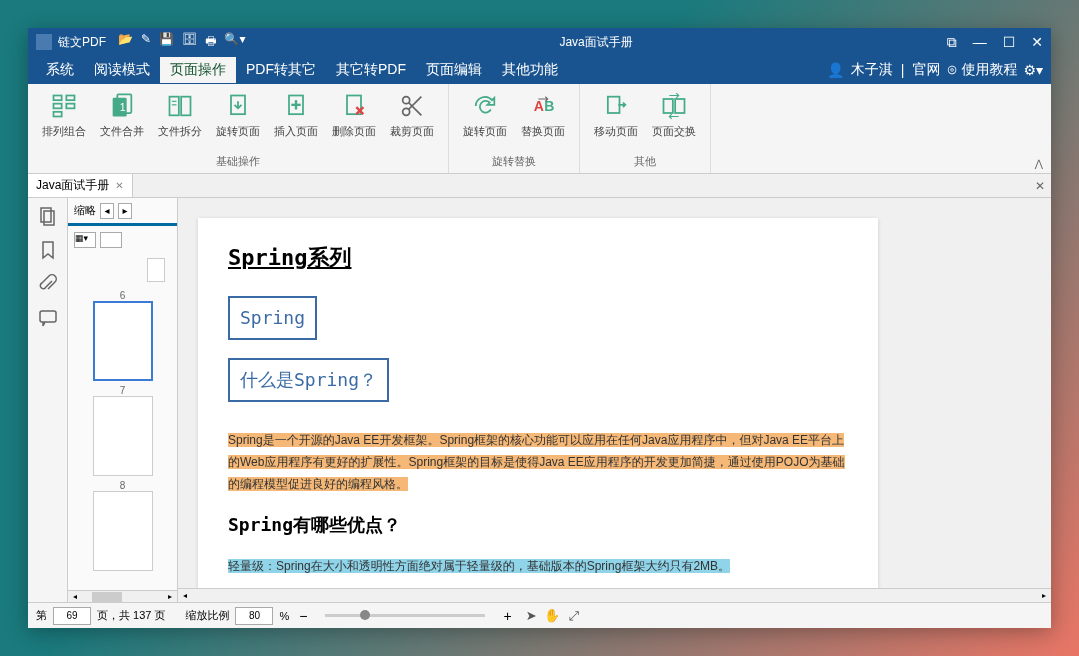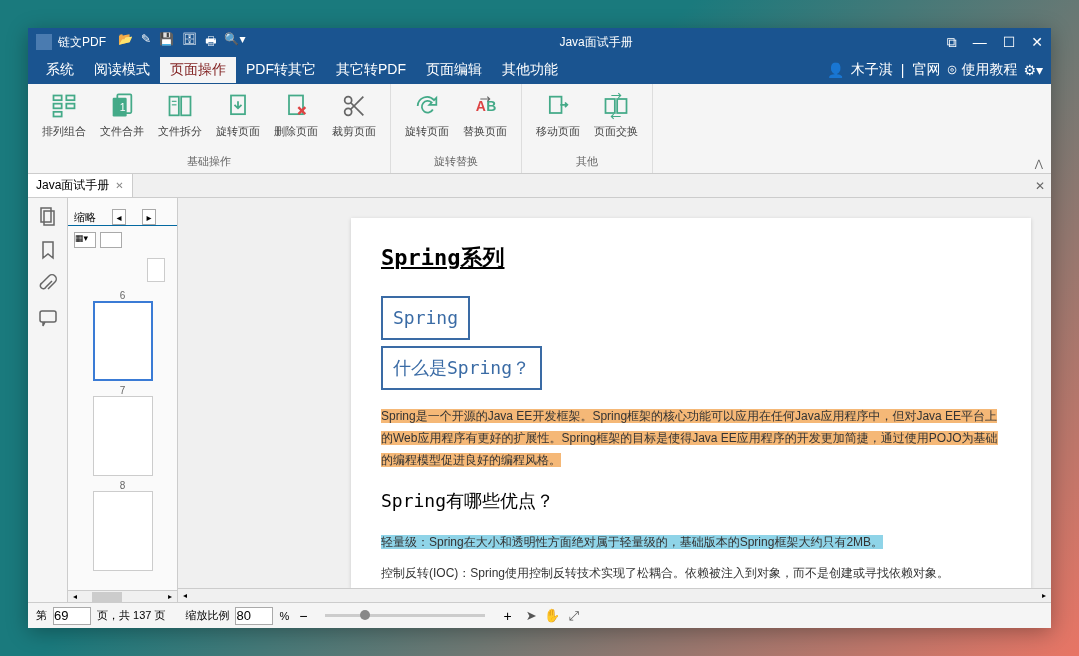--- a/index.html
+++ b/index.html
@@ -8,65 +8,65 @@
 .titlebar{background:#1a5490;color:#fff;height:28px;display:flex;align-items:center;padding:0 8px;font-size:12px}
 .titlebar .app-icon{width:16px;height:16px;background:#4a7bb0;margin-right:6px}
 .titlebar .app-name{margin-right:8px}
 .titlebar .qt{display:flex;gap:8px;margin-left:4px}
 .titlebar .qt span{cursor:pointer}
 .titlebar .title{flex:1;text-align:center}
 .titlebar .wc{display:flex;gap:16px;font-size:14px}
 .titlebar .wc span{cursor:pointer}
 .menubar{background:#1a5490;color:#fff;height:28px;display:flex;align-items:center;padding:0 8px;font-size:14px}
 .menubar .menu-item{padding:4px 10px;cursor:pointer}
-.menubar .menu-item.active{background:#f5f5f5;color:#7f1d1d}
+.menubar .menu-item.active{background:#f5f5f5;color:#14532d}
 .menubar .right{margin-left:auto;display:flex;align-items:center;gap:6px}
 .menubar .right span{cursor:pointer}
 .ribbon{background:#f5f5f5;height:90px;display:flex;border-bottom:1px solid #ccc;position:relative}
 .ribbon-group{display:flex;flex-direction:column;padding:4px 8px 2px;border-right:1px solid #ddd}
 .ribbon-group .tools{display:flex;gap:2px;flex:1}
 .ribbon-group .label{text-align:center;font-size:11px;color:#666;padding:2px 0}
 .tool{display:flex;flex-direction:column;align-items:center;padding:4px 6px;cursor:pointer;font-size:11px;color:#444;gap:4px}
 .tool .icon{width:28px;height:28px;display:flex;align-items:center;justify-content:center}
 .ribbon .collapse{position:absolute;right:8px;bottom:4px;font-size:10px;color:#666;cursor:pointer}
 .tabbar{background:#f0f0f0;height:24px;display:flex;align-items:center;border-bottom:1px solid #ccc;font-size:12px;position:relative}
 .tab{background:#fff;padding:3px 8px;display:flex;align-items:center;gap:6px;border-right:1px solid #ccc}
 .tab .close{color:#888;cursor:pointer;font-size:10px}
 .tabbar .tab-close{position:absolute;right:6px;color:#666;cursor:pointer}
 .content{flex:1;display:flex;overflow:hidden}
 .sidebar{width:40px;background:#f5f5f5;border-right:1px solid #ccc;display:flex;flex-direction:column;align-items:center;padding-top:8px;gap:14px}
 .sidebar .sb-icon{width:20px;height:20px;cursor:pointer;color:#666;display:flex;align-items:center;justify-content:center;font-size:16px}
 .thumbs{width:110px;background:#fafafa;border-right:1px solid #ccc;display:flex;flex-direction:column}
-.thumbs-head{height:28px;display:flex;align-items:flex-end;padding:0 6px;font-size:11px;gap:16px;border-bottom:1px solid #0369a1}
+.thumbs-head{height:28px;display:flex;align-items:center;padding:0 6px;font-size:11px;gap:4px;border-bottom:3px solid #0369a1}
 .thumbs-head .nav{width:14px;height:16px;border:1px solid #aaa;background:#fff;cursor:pointer;display:flex;align-items:center;justify-content:center;font-size:10px}
 .thumbs-body{flex:1;overflow:hidden;padding:4px;position:relative}
 .thumb-opts{display:flex;gap:4px;padding:2px;margin-bottom:8px}
 .thumb-opts .combo{width:22px;height:16px;border:1px solid #aaa;background:#fff;cursor:pointer;font-size:9px}
 .thumb-page{margin:4px auto;text-align:center}
 .thumb-page .pg{width:60px;height:80px;background:#fff;border:1px solid #ccc;margin:0 auto}
 .thumb-page .pg.sel{border:2px solid #3a7bd5}
 .thumb-page .num{font-size:10px;color:#666;margin-top:2px}
 .thumb-scroll{height:12px;background:#f0f0f0;border-top:1px solid #ccc;display:flex}
 .thumb-scroll .arrow{width:14px;display:flex;align-items:center;justify-content:center;font-size:8px;cursor:pointer}
 .thumb-scroll .track{flex:1;position:relative}
 .thumb-scroll .handle{position:absolute;left:10px;width:30px;height:10px;top:1px;background:#ccc;cursor:pointer}
 .doc{flex:1;background:#f0f0f0;display:flex;flex-direction:column;overflow:hidden}
-.doc-scroll{flex:1;overflow:hidden;display:flex;justify-content:flex-end;padding:20px 20px 0}
+.doc-scroll{flex:1;overflow:hidden;display:flex;justify-content:flex-start;padding:20px 20px 0}
 .page{background:#fff;width:680px;padding:20px 30px;box-shadow:0 1px 4px rgba(0,0,0,.15);font-size:13px;line-height:1.8}
 .page h1{font-size:22px;font-weight:bold;text-decoration:underline;margin-bottom:18px;font-family:monospace}
-.page .box{border:2px solid #3a6ba5;display:inline-block;padding:4px 10px;font-size:18px;font-family:monospace;color:#3a6ba5;margin-bottom:6px}
+.page .box{border:2px solid #3a6ba5;display:inline-block;padding:4px 10px;font-size:18px;font-family:monospace;color:#3a6ba5;margin-bottom:18px}
 .page .hl-orange{background:#f5b877;display:inline}
 .page .hl-blue{background:#8fd4e8;display:inline}
-.page h2{font-size:18px;font-family:monospace;margin:14px 0;font-weight:normal}
+.page h2{font-size:18px;font-family:monospace;margin:14px 0;font-weight:bold}
 .page p{margin:10px 0;font-size:12px;color:#333}
 .doc-hscroll{height:14px;background:#f0f0f0;border-top:1px solid #ccc;display:flex}
 .doc-hscroll .arrow{width:14px;display:flex;align-items:center;justify-content:center;font-size:8px;cursor:pointer}
 .doc-hscroll .track{flex:1}
 .statusbar{height:26px;background:#f5f5f5;border-top:1px solid #ccc;display:flex;align-items:center;padding:0 8px;font-size:11px;gap:6px}
-.statusbar input{width:38px;height:18px;border:1px solid #aaa;font-size:13px}
+.statusbar input{width:38px;height:18px;border:1px solid #aaa;text-align:center;font-size:10px}
 .statusbar .slider{width:160px;height:3px;background:#ccc;position:relative;margin:0 8px}
 .statusbar .slider .handle{position:absolute;left:35px;top:-4px;width:10px;height:10px;background:#888;border-radius:50%;cursor:pointer}
 .statusbar .zoom-btn{cursor:pointer;padding:0 4px;font-size:14px}
 .statusbar .view-icons{display:flex;gap:8px;margin-left:4px}
 .statusbar .view-icons span{cursor:pointer;font-size:13px;color:#555}
 svg{width:100%;height:100%}
 </style>
 </head>
 <body>
 
@@ -152,20 +152,30 @@
                 <rect x="6" y="3" width="12" height="16" fill="none" stroke="#4a8" stroke-width="1.5"></rect>
                 <path d="M12 8v6m-3-3l3 3 3-3" fill="none" stroke="#4a8" stroke-width="1.5"></path>
               </svg>
             </div>
             <span>旋转页面</span>
           </div>
         <div class="tool">
             <div class="icon">
               <svg viewBox="0 0 24 24">
                 <rect x="6" y="3" width="12" height="16" fill="none" stroke="#4a8" stroke-width="1.5"></rect>
+                <line x1="12" y1="7" x2="12" y2="15" stroke="#4a8" stroke-width="2"></line>
+                <line x1="8" y1="11" x2="16" y2="11" stroke="#4a8" stroke-width="2"></line>
+              </svg>
+            </div>
+            <span>插入页面</span>
+          </div>
+        <div class="tool">
+            <div class="icon">
+              <svg viewBox="0 0 24 24">
+                <rect x="6" y="3" width="12" height="16" fill="none" stroke="#4a8" stroke-width="1.5"></rect>
                 <line x1="14" y1="13" x2="20" y2="19" stroke="#d44" stroke-width="2"></line>
                 <line x1="20" y1="13" x2="14" y2="19" stroke="#d44" stroke-width="2"></line>
               </svg>
             </div>
             <span>删除页面</span>
           </div>
         <div class="tool">
             <div class="icon">
               <svg viewBox="0 0 24 24">
                 <circle cx="7" cy="17" r="3" fill="none" stroke="#666" stroke-width="1.5"></circle>

